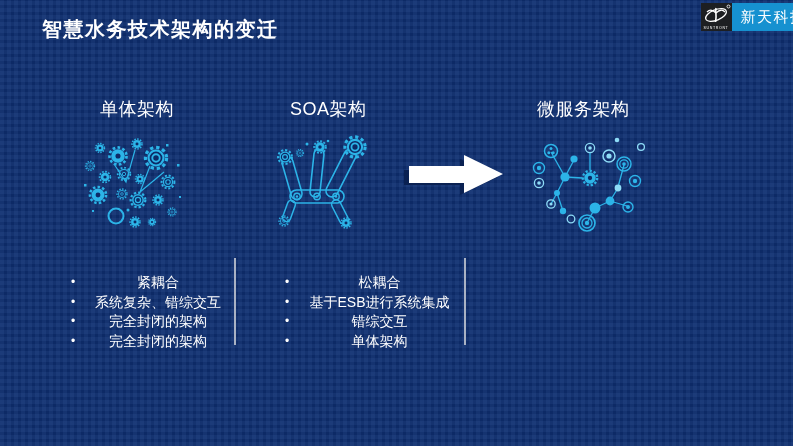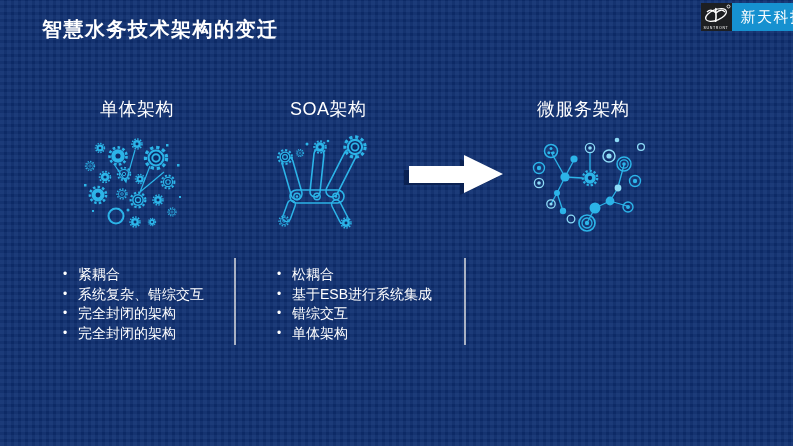--- a/index.html
+++ b/index.html
@@ -24,21 +24,21 @@
   .logo-text{
     width:83px;background:#1691d0;color:#ffffff;font-size:15px;
     display:flex;align-items:center;justify-content:center;letter-spacing:1.5px;
   }
   .col-head{
     position:absolute;top:97px;color:#ffffff;font-weight:normal;
     font-size:18px;letter-spacing:0.5px;
   }
   .graphic{position:absolute;}
   .col-list{position:absolute;top:261px;}
-  .col-list ul{list-style:none;margin:4px;padding:0;}
+  .col-list ul{list-style:none;margin:12px;padding:0;text-align:center;}
   .col-list li{
     position:relative;padding-left:17px;font-size:14px;line-height:19.5px;color:#ffffff;
   }
   .col-list li::before{
     content:"\2022";position:absolute;left:2px;top:0;font-size:12px;color:#ffffff;
   }
   .vdiv{position:absolute;top:258px;width:1.5px;height:87px;background:#a9b2c4;}
 </style>
 </head>
 <body>

